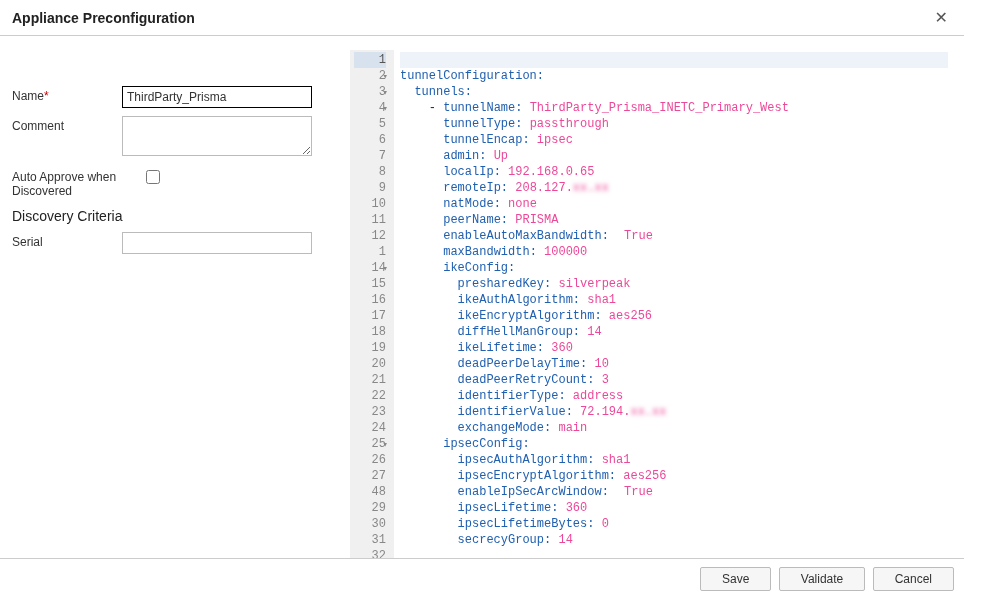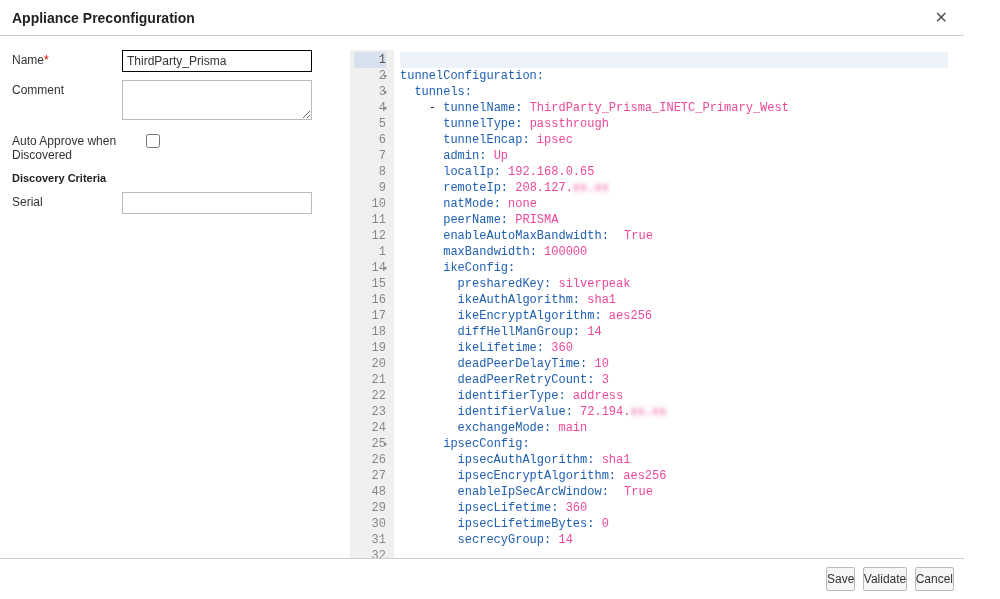--- a/index.html
+++ b/index.html
@@ -2,46 +2,46 @@
 <html><head>
 <meta charset="utf-8">
 <style>
   * { box-sizing: border-box; }
   html,body { margin:0; padding:0; font-family: Arial, Helvetica, sans-serif; font-size:12px; color:#222; background:#fff;}
   .dialog { width:964px; height:599px; position:relative; }
   .header { padding:8px 12px; border-bottom:1px solid #ccc; display:flex; align-items:center; justify-content:space-between; }
   .header-title { font-weight:bold; font-size:14px;}
   .close-x { font-size:16px; color:#555; cursor:pointer; padding:0 4px;}
   .body { display:flex; padding:14px 12px 0 12px; }
-  .left { width:320px; }
+  .left { width:320px;margin-top:36px; }
   .form-row { display:flex; align-items:flex-start; margin-bottom:8px; }
   .form-label { width:110px; padding-top:3px; color:#333;}
   .req { color:#c00;}
   .form-input { width:190px; }
   .form-input input[type=text] { width:100%; height:22px; border:1px solid #000; padding:2px 4px; font-family:inherit; font-size:12px;}
   .form-input.light input[type=text] { border:1px solid #bbb;}
   .form-input textarea { width:100%; height:40px; border:1px solid #bbb; resize:both; font-family:inherit; font-size:12px; padding:2px 4px;}
   .name-val { color:#333; text-decoration-color: #c06; text-decoration-style: wavy; }
   .checkbox { width:14px; height:14px;}
-  .section-h { font-weight:bold; font-size:11px; margin:10px 0 8px 0;}
+  .section-h { font-weight:normal; font-size:14px; margin:10px 0 8px 0;}
   .editor-wrap { flex:1; margin-left:18px; }
   .editor { border:none; display:flex; font-family: Consolas, "Courier New", monospace; font-size:12px; line-height:16px; background:#fff;}
   .gutter { background:#f0f0f0; color:#888; text-align:right; padding:2px 8px 2px 4px; user-select:none; min-width:44px;}
   .gutter .ln { height:16px; position:relative;}
   .gutter .fold::after{ content:"▾"; font-size:9px; color:#888; position:absolute; right:-2px; top:1px;}
   .code { padding:2px 4px 2px 6px; white-space:pre; flex:1; overflow:hidden;}
   .code .row { height:16px; }
   .k  { color:#2060b0; } 
   .v  { color:#ec4899; }    
   .b  { color:#ec4899;margin-left:8px; } 
   .code .row.active { background:#eef3fa; }
   .gutter .ln.active { background:#d8e2ef; color:#555; }
   .blur { filter: blur(2px); }
   .footer { position:absolute; left:0; right:0; bottom:0; border-top:1px solid #ccc; padding:8px 10px; text-align:right; background:#fff;}
-  .btn { display:inline-block; border:1px solid #bbb; background:#f6f6f6; padding:4px 0; font-size:12px; margin-left:4px; cursor:pointer; border-radius:2px; color:#333;}
+  .btn { display:inline-block; border:1px solid #bbb; background:#f6f6f6; padding:4px 21px; font-size:12px; margin-left:4px; cursor:pointer; border-radius:2px; color:#333;}
 </style>
 </head>
 <body>
 <div class="dialog">
 
   <div class="header">
     <span class="header-title">Appliance Preconfiguration</span>
     <span class="close-x">✕</span>
   </div>
 

